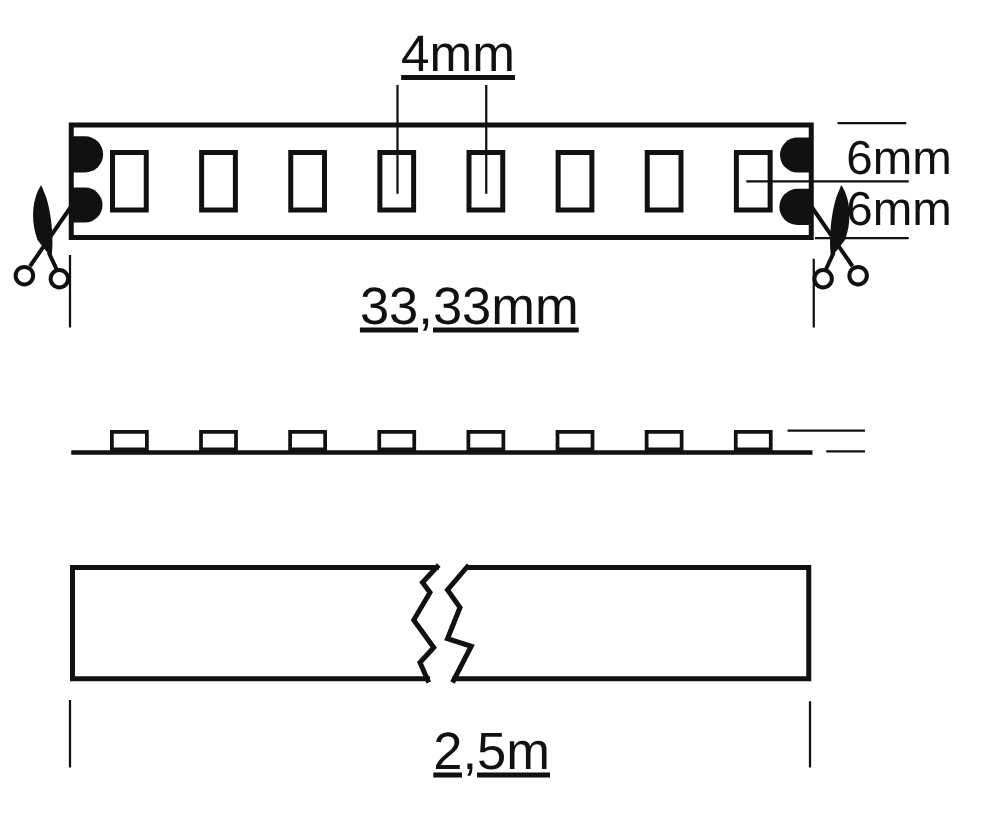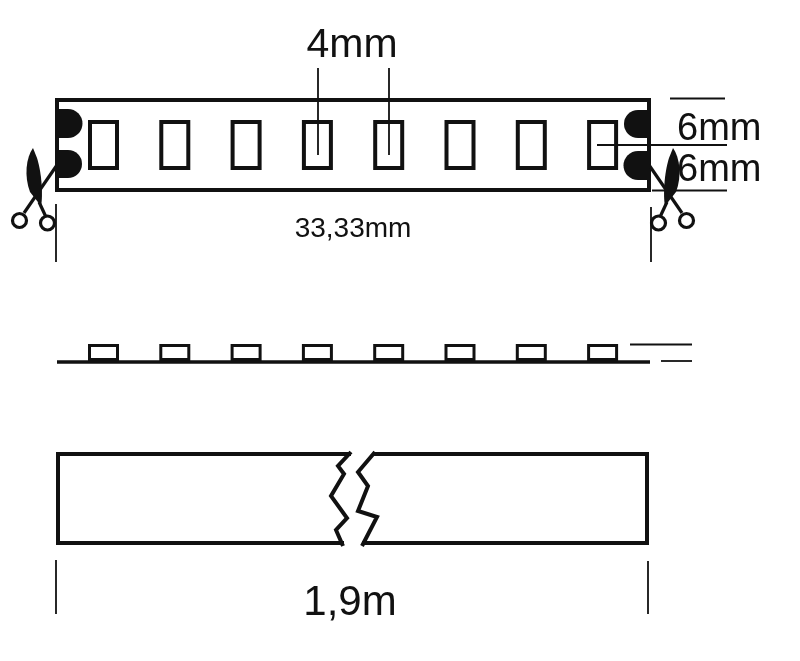--- a/index.html
+++ b/index.html
@@ -2,21 +2,21 @@
 <html><head>
 <meta charset="utf-8">
 <style>
   html,body{margin:0;padding:0;background:#fff;}
   .canvas{
     position:relative;width:800px;height:661px;background:#fff;overflow:hidden;
     font-family:"Liberation Sans",sans-serif;color:#111;
   }
   .canvas > svg{position:absolute;left:0;top:0;}
   .label{position:absolute;color:#111;white-space:nowrap;}
-  .lbl-center{text-align:center;}
+  .lbl-center{text-align:right;text-decoration:underline;}
   
   .outline{fill:#fff;stroke:#111;stroke-width:4;}
   .led{fill:#fff;stroke:#111;stroke-width:4;}
   .sled{fill:#fff;stroke:#111;stroke-width:3;}
   .pad{fill:#111;stroke:none;}
   .thin{fill:none;stroke:#111;stroke-width:1.8;}
   .base{fill:none;stroke:#111;stroke-width:3.5;}
   .brk{fill:none;stroke:#111;stroke-width:4;stroke-linejoin:miter;}
   .s32{fill:none;stroke:#111;stroke-width:3.2;}
   .blade{fill:#111;stroke:none;}
@@ -102,18 +102,18 @@
       <path d="M648,561 V614" class="thin"></path>
     </g>
   </svg>
 
   <div class="label lbl-center" style="left:292px;top:21px;width:120px;font-size:41px;line-height:44px;">4mm</div>
 
   <div class="label" style="left:677px;top:105px;font-size:38px;line-height:44px;">6mm</div>
 
   <div class="label" style="left:677px;top:146px;font-size:38px;line-height:44px;">6mm</div>
 
-  <div class="label lbl-center" style="left:243px;top:206px;width:220px;font-size:28px;line-height:44px;">33,33mm</div>
+  <div class="label lbl-center" style="left:243px;top:223px;width:220px;font-size:42px;line-height:44px;">33,33mm</div>
 
 
-  <div class="label lbl-center" style="left:260px;top:579px;width:180px;font-size:42px;line-height:44px;">1,9m</div>
+  <div class="label lbl-center" style="left:260px;top:579px;width:180px;font-size:42px;line-height:44px;">2,5m</div>
 
 </div>
 
 </body></html>

